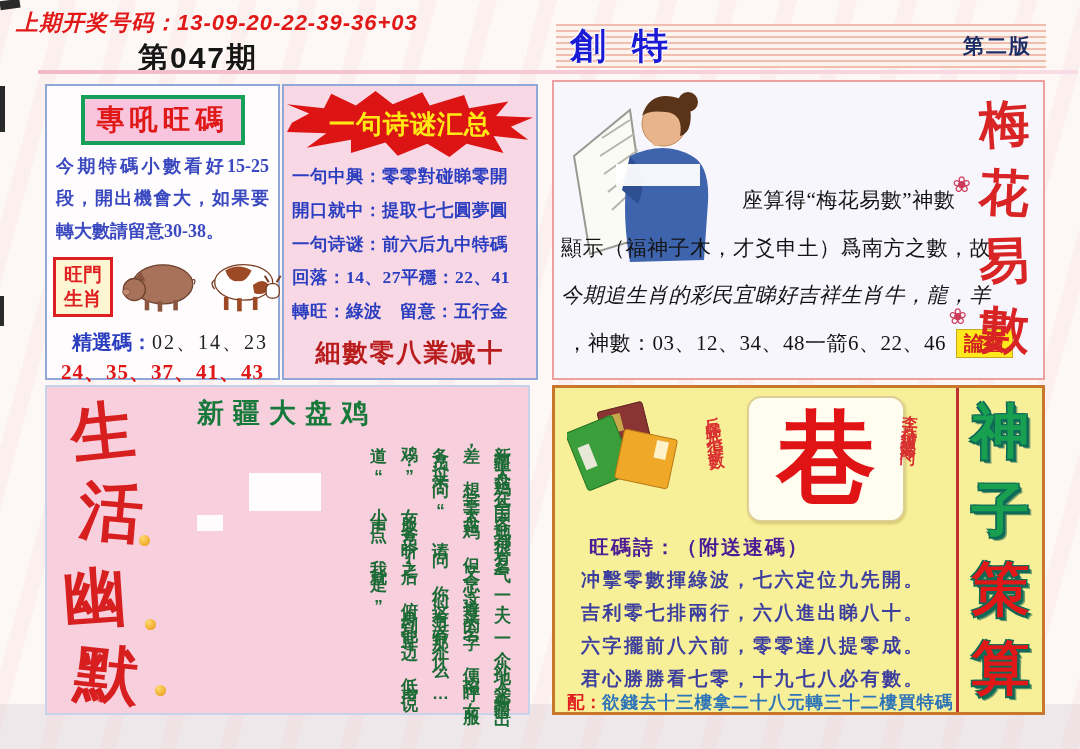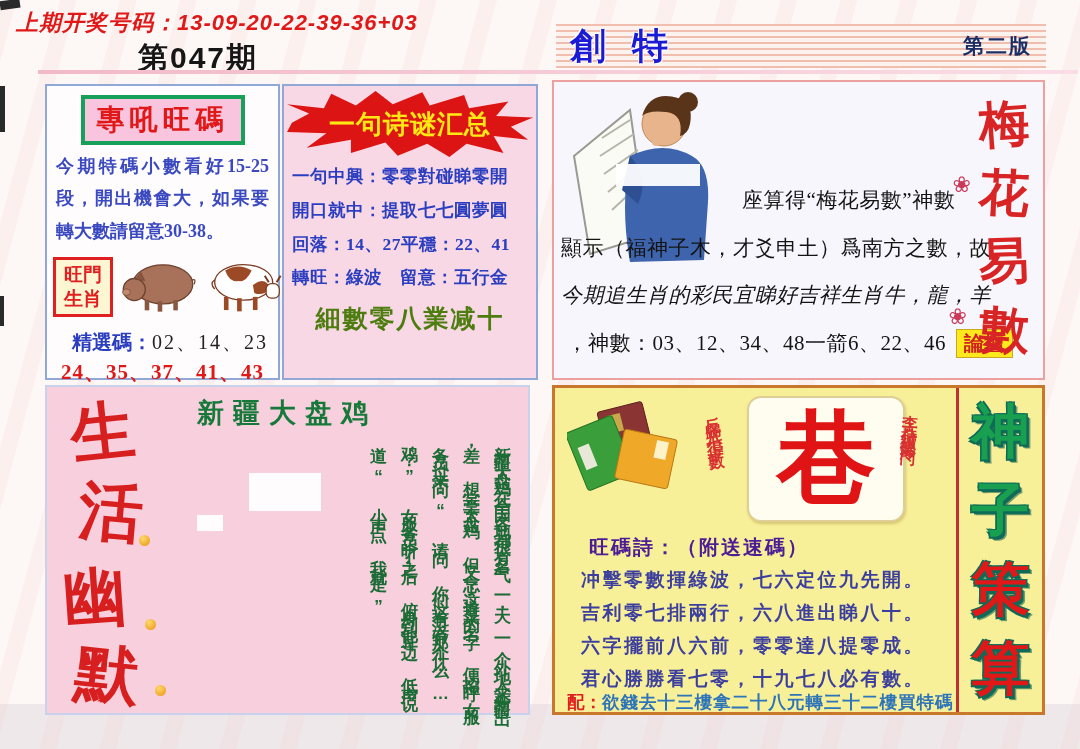--- a/index.html
+++ b/index.html
@@ -53,21 +53,21 @@
     border:2px solid #8fa8d8; background:#f8d8e4; }
   .starburst-wrap { position:relative; margin:5px auto 2px; width:246px; height:66px; }
   .starburst { position:absolute; inset:0; background:#dd1414;
     clip-path:polygon(2% 48%,9% 34%,0% 20%,15% 26%,18% 4%,28% 22%,36% 0%,43% 20%,55% 2%,58% 22%,72% 6%,74% 26%,90% 16%,85% 38%,100% 40%,91% 54%,98% 74%,84% 68%,88% 94%,73% 80%,66% 100%,57% 80%,45% 98%,40% 78%,26% 94%,26% 74%,8% 86%,16% 64%,0% 62%);
     display:flex; align-items:center; justify-content:center; }
   .starburst span { color:#ffe814; font-size:26px; font-weight:bold; letter-spacing:1px;
     font-family:"Liberation Sans", sans-serif; }
   .shimi-lines { margin:3px 8px 0; }
   .shimi-line { color:#2b3ec0; font-size:17.5px; font-weight:bold; line-height:1.93;
     letter-spacing:0.5px; white-space:nowrap; }
-  .shimi-footer { color:#4d7c0f; font-size:25px; font-weight:bold; text-align:center;
+  .shimi-footer { color:#b91c1c; font-size:25px; font-weight:bold; text-align:center;
     margin-top:7px; letter-spacing:2px; }
 
   
   #panel-meihua { left:552px; top:80px; width:493px; height:300px;
     border:2px solid #eda0a0; background:#f8f6fd; }
   .reader { position:absolute; left:6px; top:4px; }
   .censor { position:absolute; background:rgba(255,255,255,0.94); }
   .c1 { left:62px; top:82px; width:84px; height:22px; }
   .mh-line { position:absolute; color:#141414; font-size:21px; letter-spacing:0.5px; white-space:nowrap;text-align:right; }
   .mh-l1 { left:188px; top:104px; }
@@ -197,20 +197,21 @@
 
   <div class="panel" id="panel-shimi">
     <div class="starburst-wrap">
       <div class="starburst">
         <span>一句诗谜汇总</span>
       </div>
     </div>
     <div class="shimi-lines">
       <div class="shimi-line">一句中興：零零對碰睇零開</div>
       <div class="shimi-line">開口就中：提取七七圓夢圓</div>
+      <div class="shimi-line">一句诗谜：前六后九中特碼</div>
       <div class="shimi-line">回落：14、27平穩：22、41</div>
       <div class="shimi-line">轉旺：綠波　留意：五行金</div>
     </div>
     <div class="shimi-footer">細數零八業减十</div>
   </div>
 
   <div class="panel" id="panel-meihua">
     <span class="reader">
       <svg width="172" height="176" viewBox="0 0 172 176">
         <path d="M14 70 L70 24 L88 150 L30 168 Z" fill="#fbfbf6" stroke="#9a9a92" stroke-width="2"></path>

